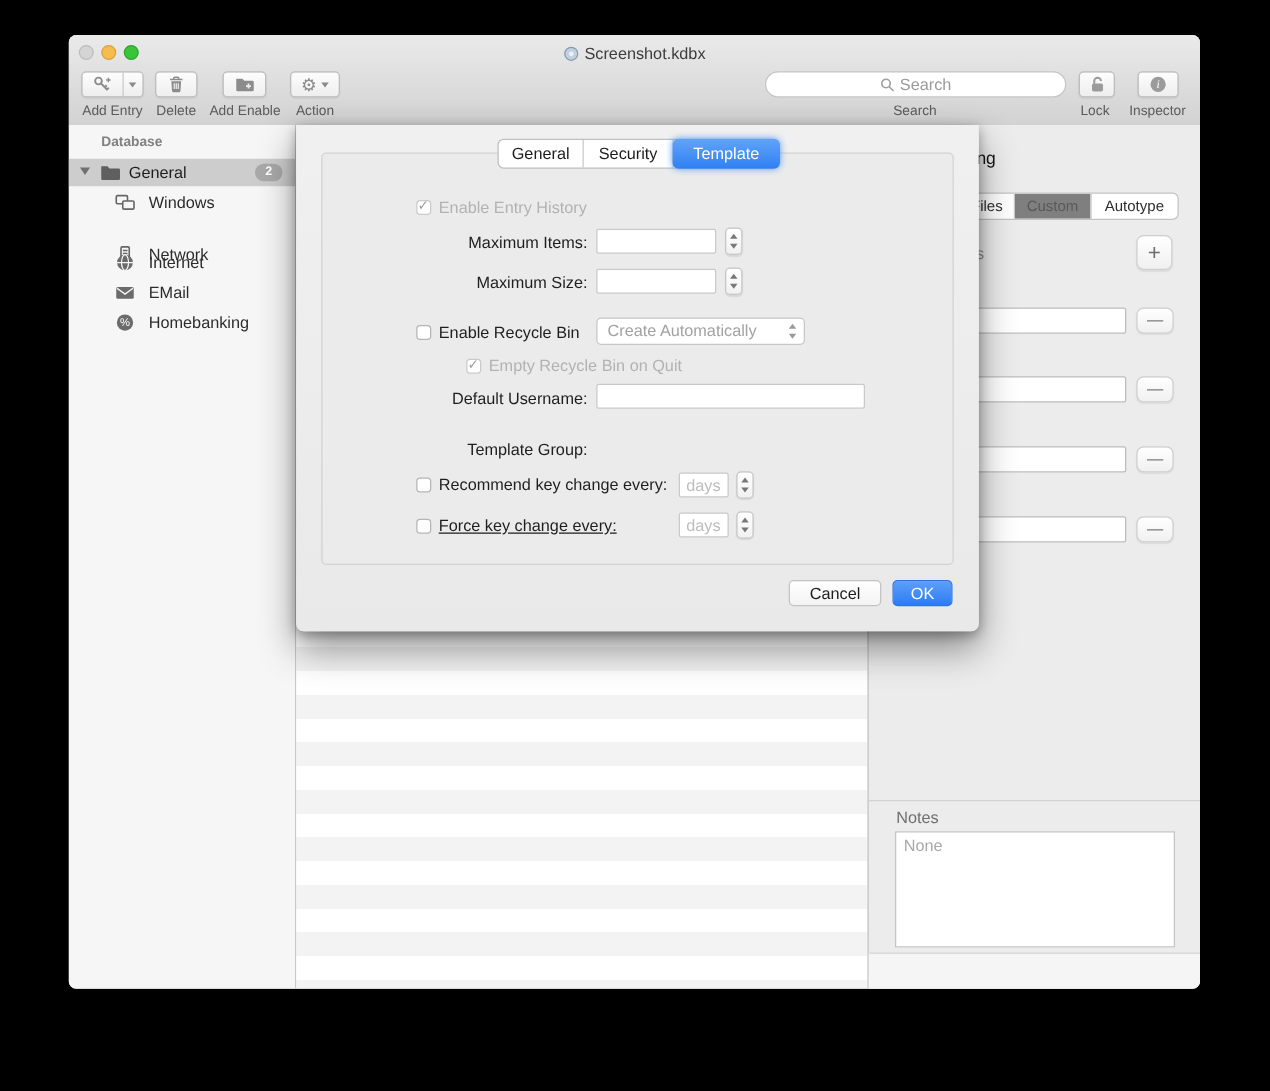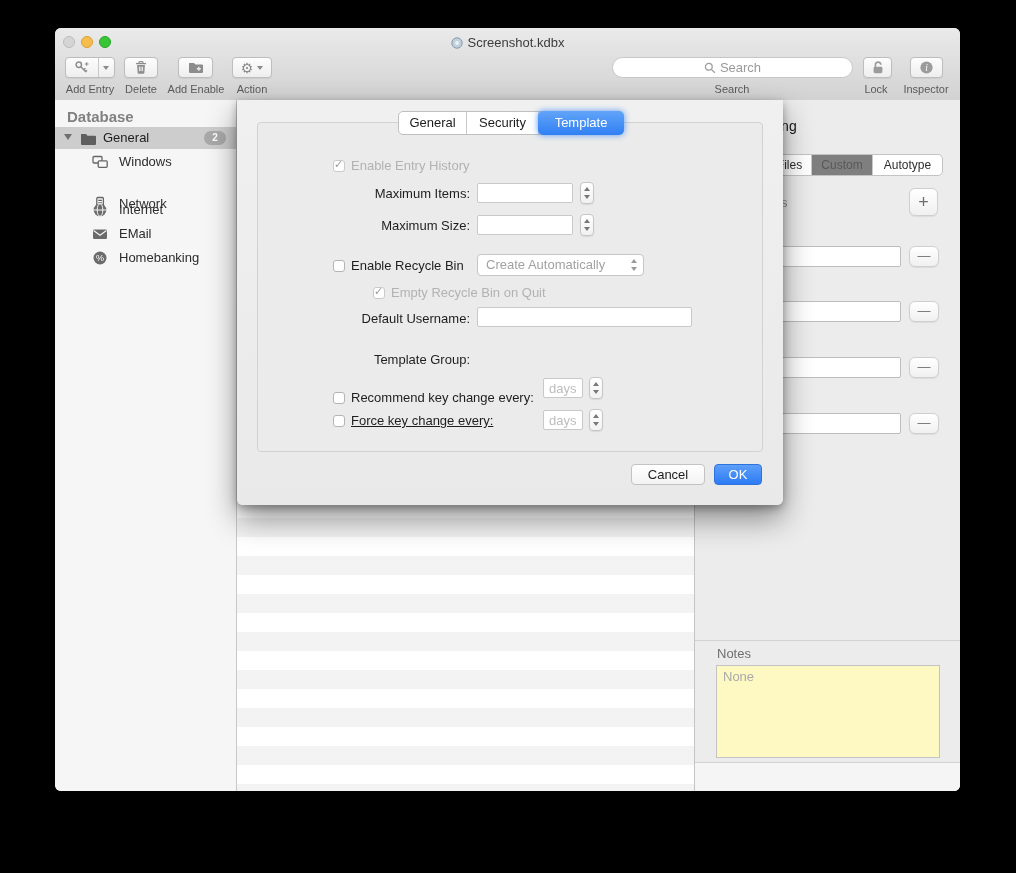--- a/index.html
+++ b/index.html
@@ -25,21 +25,21 @@
   .icon-center{display:flex;align-items:center;justify-content:center;width:100%;height:100%;}
   .chev-dn{width:0;height:0;border-left:3.5px solid transparent;border-right:3.5px solid transparent;
     border-top:4px solid #8a8a8a;display:inline-block;}
   .searchfield{position:absolute;left:557px;top:29px;width:241px;height:21px;background:#fff;
     border:1px solid #c6c6c6;border-radius:11px;box-sizing:border-box;text-align:center;
     font-size:13px;color:#9a9a9a;line-height:19px;}
   .searchfield .ph{display:inline-flex;align-items:center;gap:4px;}
   
   .sidebar{position:absolute;left:0;top:72px;bottom:0;width:182px;background:#f6f6f6;
     border-right:1px solid #c8c8c8;box-sizing:border-box;}
-  .sb-header{position:absolute;left:12px;top:8px;font-size:15px;font-weight:bold;color:#818181;}
+  .sb-header{position:absolute;left:26px;top:8px;font-size:11px;font-weight:bold;color:#818181;}
   .sb-row-sel{position:absolute;left:0;right:0;top:27px;height:22px;background:#cdcdcd;}
   .sb-tri{position:absolute;left:9px;top:7px;width:0;height:0;border-left:4.5px solid transparent;
     border-right:4.5px solid transparent;border-top:6px solid #6f6f6f;}
   .sb-label{position:absolute;left:48px;top:0;font-size:13px;color:#1d1d1d;line-height:22px;}
   .sb-badge{position:absolute;left:149px;top:4px;min-width:10px;padding:0 6px;height:14px;
     background:#a9a9a9;border-radius:8px;color:#fff;font-size:10px;font-weight:bold;
     line-height:14px;text-align:center;}
   .sb-item{position:absolute;left:0;right:0;height:24px;}
   .sb-item .ic{position:absolute;left:37px;top:4px;}
   .sb-item .tx{position:absolute;left:64px;top:0;font-size:13px;color:#2c2c2c;line-height:24px;}
@@ -56,21 +56,21 @@
   .insp-seg .sg:last-child{border-right:none;}
   .insp-seg .sg.dark{background:#7f7f7f;color:#595959;}
   .insp-fieldsfrag{position:absolute;left:83px;top:95px;font-size:13px;color:#8d8d8d;}
   .rbtn{position:absolute;background:linear-gradient(#fff,#f0f0f0);border:1px solid #cfcfcf;
     border-radius:6px;box-sizing:border-box;color:#6e6e6e;text-align:center;
     box-shadow:0 1px 1px rgba(0,0,0,.07);}
   .insp-input{position:absolute;left:18px;width:188px;height:21px;background:#fff;
     border:1px solid #bdbdbd;border-radius:2px;box-sizing:border-box;}
   .insp-div{position:absolute;left:0;right:0;height:1px;background:#d2d2d2;}
   .insp-notes-label{position:absolute;left:22px;top:546px;font-size:13px;color:#6f6f6f;}
-  .insp-notes{position:absolute;left:21px;top:565px;width:224px;height:93px;background:#fef9c3;
+  .insp-notes{position:absolute;left:21px;top:565px;width:224px;height:93px;background:#ffffff;
     border:1px solid #c4c4c4;box-sizing:border-box;resize:none;font:13px "Liberation Sans","DejaVu Sans",sans-serif;
     color:#444;padding:3px 6px;outline:none;}
   .insp-notes::placeholder{color:#a9a9a9;}
   .insp-footer{position:absolute;left:0;right:0;top:662px;bottom:0;background:#f5f5f5;border-top:1px solid #d2d2d2;}
   
   .sheet{position:absolute;left:182px;top:72px;width:546px;height:405px;z-index:10;
     background:linear-gradient(#f0f0f0,#e9e9e9);border-radius:0 0 6px 6px;
     box-shadow:0 14px 30px rgba(0,0,0,.42),0 3px 9px rgba(0,0,0,.3);}
   .sheet-tabs{position:absolute;left:161px;top:11px;height:22px;display:flex;z-index:3;
     background:#fff;border:1px solid #bfbfbf;border-radius:5px;font-size:13px;color:#1c1c1c;}
@@ -336,21 +336,21 @@
 
     <div class="drow dis" style="left:136px;top:185px;">
       <span class="cb dis checked"></span><span>Empty Recycle Bin on Quit</span>
     </div>
 
     <div class="rlabel" style="top:211px;">Default Username:</div>
     <input class="tf" style="left: 240px; top: 207px; width: 215px; height: 20px;">
 
     <div class="rlabel" style="top:252px;">Template Group:</div>
 
-    <div class="drow" style="left:96px;top:290px;">
+    <div class="drow" style="left:96px;top:280px;">
       <span class="cb"></span><span>Recommend key change every:</span>
     </div>
     <input class="tf" style="left: 306px; top: 278px; width: 40px; height: 20px;" placeholder="days">
     <div class="stepper" style="left:352px;top:277px;"></div>
 
     <div class="drow" style="left:96px;top:313px;text-decoration:underline;">
       <span class="cb"></span><span>Force key change every:</span>
     </div>
     <input class="tf" style="left: 306px; top: 310px; width: 40px; height: 20px;" placeholder="days">
     <div class="stepper" style="left:352px;top:309px;"></div>

